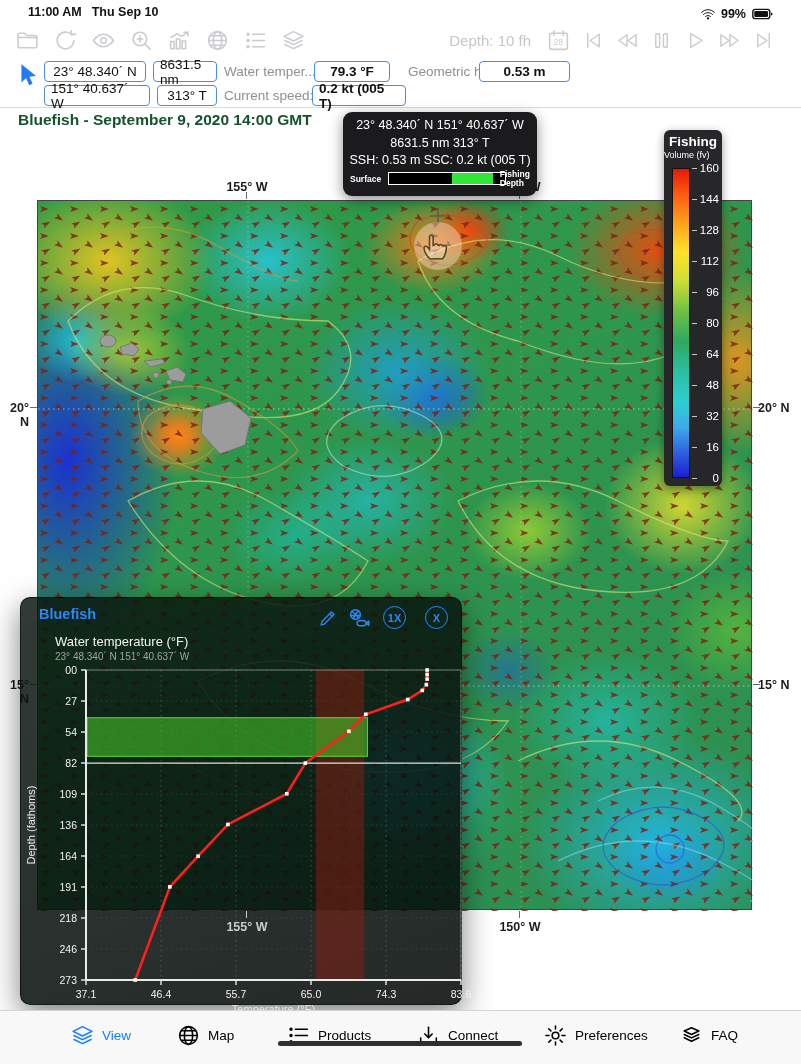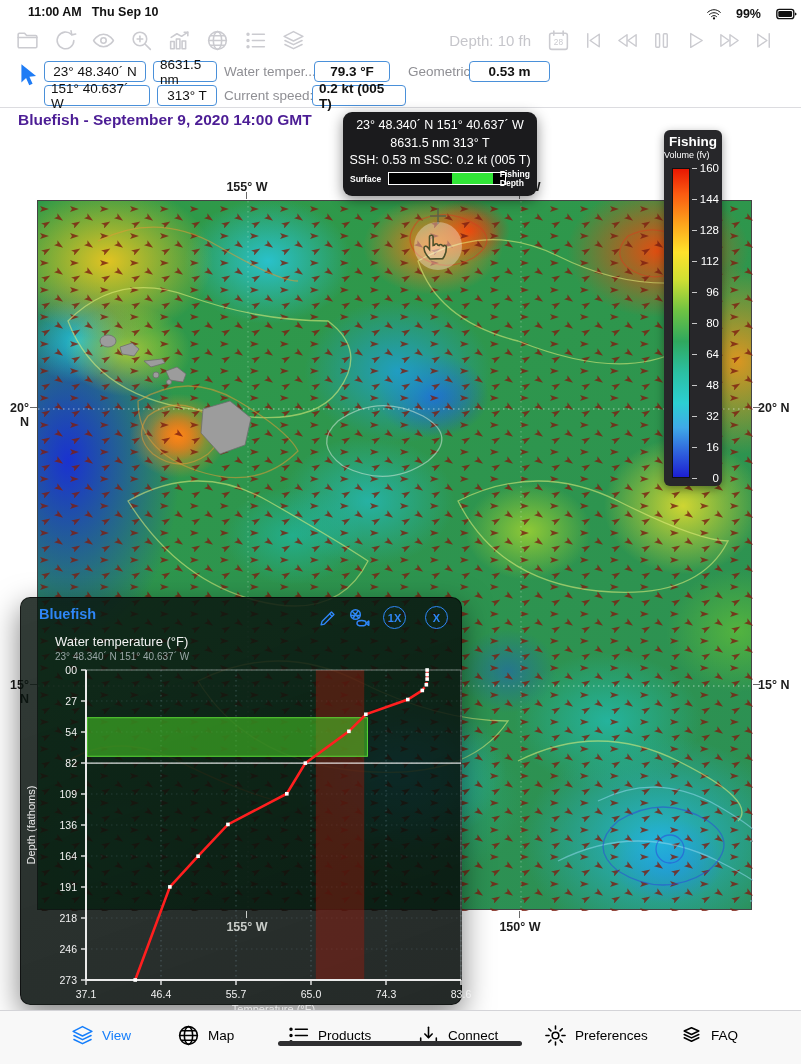--- a/index.html
+++ b/index.html
@@ -2,35 +2,35 @@
 <html><head>
 <meta charset="utf-8">
 <style>
   html,body{margin:0;padding:0;background:#e9e9e9;}
   *{box-sizing:border-box;}
   #app{position:relative;width:801px;height:1064px;background:#fff;overflow:hidden;
        font-family:"Liberation Sans","DejaVu Sans",sans-serif;color:#111;}
   
   .statusbar{position:absolute;top:0;left:0;right:0;height:24px;}
   .sb-left{position:absolute;left:28px;top:5px;font-size:12.5px;font-weight:700;display:flex;gap:10px;justify-content:center;}
-  .sb-right{position:absolute;right:4px;top:3px;display:flex;align-items:center;gap:14px;font-size:12.5px;font-weight:600;}
+  .sb-right{position:absolute;right:28px;top:3px;display:flex;align-items:center;gap:5px;font-size:12.5px;font-weight:600;}
   .icn{display:inline-flex;align-items:center;justify-content:center;}
   
   .toolbar{position:absolute;top:24px;left:0;right:0;height:32px;}
   .tb-left{position:absolute;left:15px;top:0;height:32px;display:flex;align-items:center;gap:13px;color:#cbcbd0;}
   .tb-right{position:absolute;right:26px;top:0;height:32px;display:flex;align-items:center;gap:11px;color:#cbcbd0;}
   .tb-depth{font-size:15px;color:#c6c6cb;margin-right:4px;}
   
   .infobar{position:absolute;top:56px;left:0;right:0;height:52px;border-bottom:1px solid #dcdce0;background:#fff;}
   .ibox{position:absolute;height:21px;border:1.5px solid #4a90d9;border-radius:4px;background:#fff;
         font-size:13.5px;display:flex;align-items:center;justify-content:center;padding:0 6px;color:#111;}
   .ibox.bold{font-weight:700;}
   .ilabel{position:absolute;height:21px;display:flex;align-items:center;font-size:13.5px;color:#8f8f94;}
   
-  .view-title{position:absolute;left:18px;top:111px;font-size:15.5px;font-weight:700;color:#4c1d95;}
+  .view-title{position:absolute;left:18px;top:111px;font-size:15.5px;font-weight:700;color:#14532d;}
   
   .map{position:absolute;left:37px;top:200px;width:715px;height:710px;border:1px solid #444;z-index:1;
        background:
         radial-gradient(ellipse 150px 110px at 70px 60px, rgba(244,200,30,.9), transparent 70%),
         radial-gradient(ellipse 120px 90px at 230px 60px, rgba(40,200,225,.85), transparent 70%),
         radial-gradient(ellipse 100px 70px at 395px 45px, rgba(250,120,20,.95), transparent 70%),
         radial-gradient(ellipse 60px 45px at 430px 30px, rgba(238,40,8,.95), transparent 70%),
         radial-gradient(ellipse 130px 95px at 620px 50px, rgba(245,70,10,.9), transparent 70%),
         radial-gradient(ellipse 110px 130px at 700px 160px, rgba(248,150,25,.85), transparent 72%),
         radial-gradient(ellipse 90px 65px at 90px 150px, rgba(190,215,45,.8), transparent 70%),
@@ -240,21 +240,21 @@
     <span class="icn" style="position:absolute;left:16px;top:6px;color:#1f7cf5;">
         <svg viewBox="0 0 24 24" width="26" height="26" fill="none" stroke="currentColor" stroke-width="1.5" stroke-linecap="round" stroke-linejoin="round">
           <path fill="currentColor" stroke="none" d="M5 2v17l4.3-4.2 2.9 6.6 3.1-1.4-2.9-6.5 6.1-.6z"></path>
         </svg>
       </span>
     <div class="ibox" style="left:44px;top:5px;width:102px;">23° 48.340´ N</div>
     <div class="ibox" style="left:153px;top:5px;width:64px;">8631.5 nm</div>
     <div class="ilabel" style="left:224px;top:5px;">Water temper...</div>
     <div class="ibox bold" style="left:314px;top:5px;width:76px;">79.3 °F</div>
     <div class="ilabel" style="left:408px;top:5px;">Geometric hei...</div>
-    <div class="ibox bold" style="left:469px;top:5px;width:81px;">0.53 m</div>
+    <div class="ibox bold" style="left:479px;top:5px;width:91px;">0.53 m</div>
     <div class="ibox" style="left:44px;top:29px;width:106px;">151° 40.637´ W</div>
     <div class="ibox" style="left:157px;top:29px;width:60px;">313° T</div>
     <div class="ilabel" style="left:224px;top:29px;">Current speed:</div>
     <div class="ibox bold" style="left:312px;top:29px;width:94px;">0.2 kt  (005 T)</div>
   </div>
 
   <div class="view-title">Bluefish - September 9, 2020 14:00 GMT</div>
 
   <div class="map">
     <svg class="deco" width="715" height="710" viewBox="0 0 715 710">

